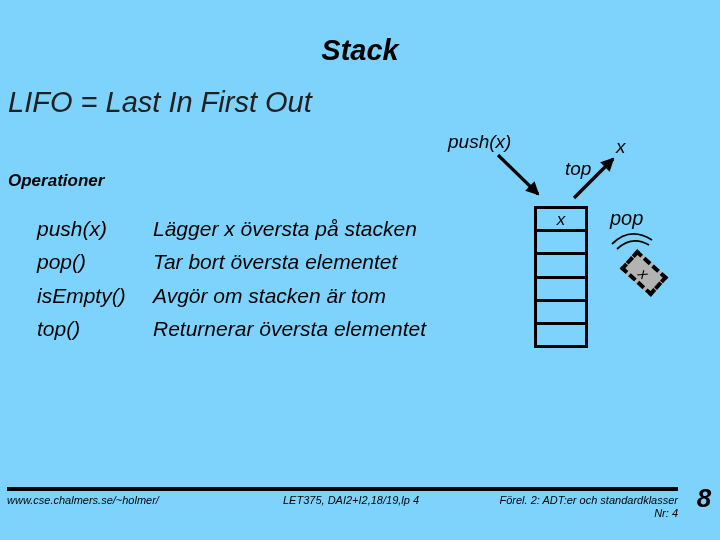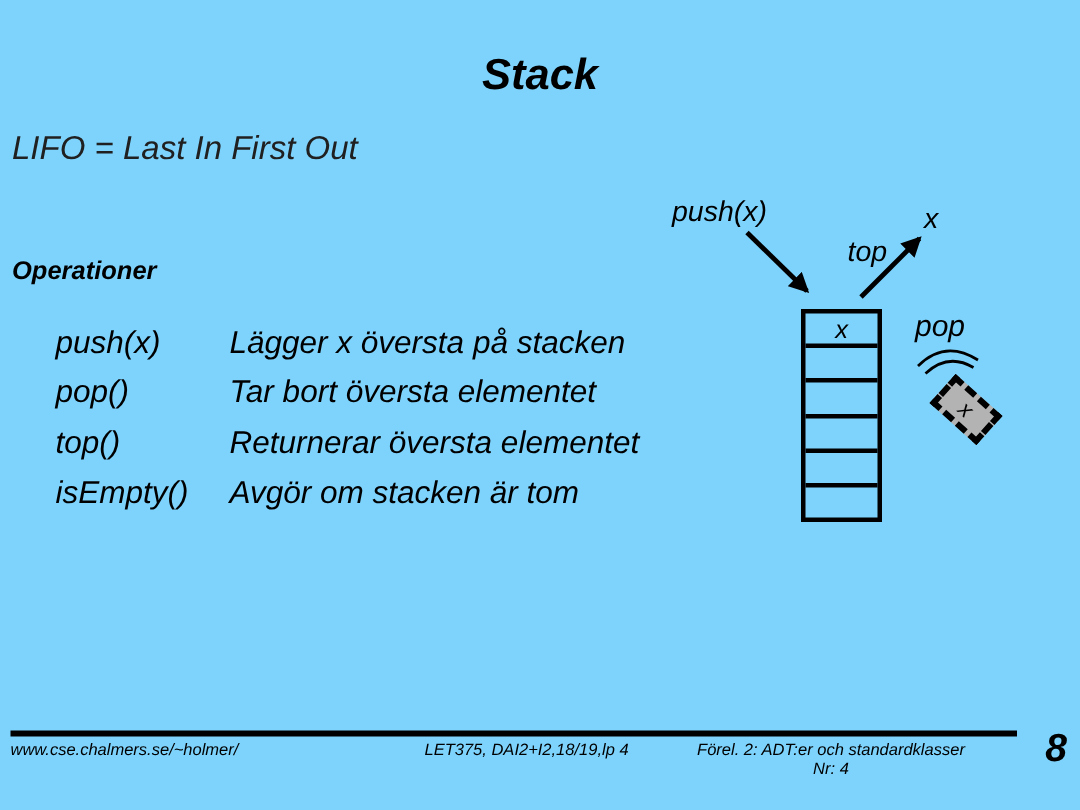--- a/index.html
+++ b/index.html
@@ -6,21 +6,21 @@
   .slide {
     position:relative; width:720px; height:540px; margin:0 auto;
     background:#7dd3fc; overflow:hidden;
     font-family:"Liberation Sans", sans-serif; color:#000;font-style:italic;
   }
   .abs { position:absolute; }
   .title {
     left:0; right:0; top:36px; text-align:center;
     font-size:29px; font-weight:bold; line-height:1;
   }
-  .subtitle { left:8px; top:88px; font-size:22px; line-height:1; color:#202020; }
+  .subtitle { left:8px; top:88px; font-size:29px; line-height:1; color:#202020; }
   .section-heading { left:8px; top:172px; font-size:17px; font-weight:bold; line-height:1; }
 
   .ops { left:37px; top:216px; }
   .op-row { height:33.4px; font-size:21px; line-height:26px; white-space:nowrap; }
   .op-name { display:inline-block; width:116px; }
   .op-desc { display:inline-block; }
 
   .diagram-label { font-size:19px; line-height:1.2; white-space:nowrap; }
   .push-label { left:448px; top:131px; }
   .out-x-label { left:616px; top:136px; }
@@ -43,39 +43,39 @@
     display:flex; align-items:center; justify-content:center;
   }
   .popped-box span { font-size:15px; line-height:1; }
 
   .arrow-layer { left:0; top:0; width:720px; height:540px; pointer-events:none; }
 
   .footer-rule { left:7px; top:487px; width:671px; height:4px; background:#000; }
   .footer-col { top:494px; font-size:11px; line-height:13px; }
   .footer-left { left:7px; }
   .footer-center { left:283px; }
-  .footer-right { left:430px; width:248px; text-align:center; }
+  .footer-right { left:430px; width:248px; text-align:right; }
   .page-number { left:690px; top:485px; width:28px; text-align:center; font-size:26px; font-weight:bold; line-height:1; }
 </style>
 </head>
 <body>
 
 <div class="slide">
 
   <div class="abs title">Stack</div>
 
   <div class="abs subtitle">LIFO = Last In First Out</div>
 
   <div class="abs section-heading">Operationer</div>
 
   <div class="abs ops">
       <div class="op-row"><span class="op-name">push(x)</span><span class="op-desc">Lägger x översta på stacken</span></div>
       <div class="op-row"><span class="op-name">pop()</span><span class="op-desc">Tar bort översta elementet</span></div>
+      <div class="op-row"><span class="op-name">isEmpty()</span><span class="op-desc">Avgör om stacken är tom</span></div>
       <div class="op-row"><span class="op-name">top()</span><span class="op-desc">Returnerar översta elementet</span></div>
-      <div class="op-row"><span class="op-name">isEmpty()</span><span class="op-desc">Avgör om stacken är tom</span></div>
     </div>
 
   <div class="abs diagram-label push-label">push(x)</div>
   <div class="abs diagram-label out-x-label">x</div>
   <div class="abs diagram-label top-label">top</div>
   <div class="abs diagram-label pop-label">pop</div>
 
   <svg class="abs arrow-layer" width="720" height="540" viewBox="0 0 720 540">
     <defs>
       <marker id="ah" viewBox="0 0 10 10" refX="8.5" refY="5" markerWidth="4.2" markerHeight="4.2" orient="auto-start-reverse">

